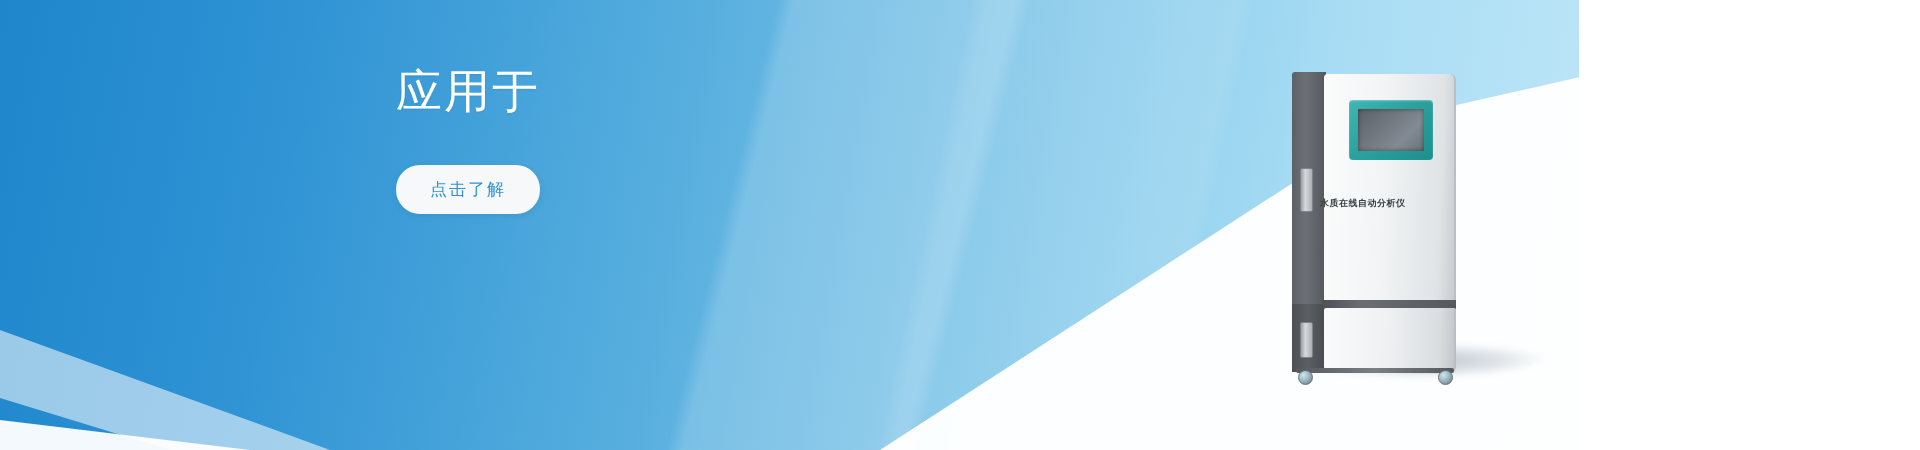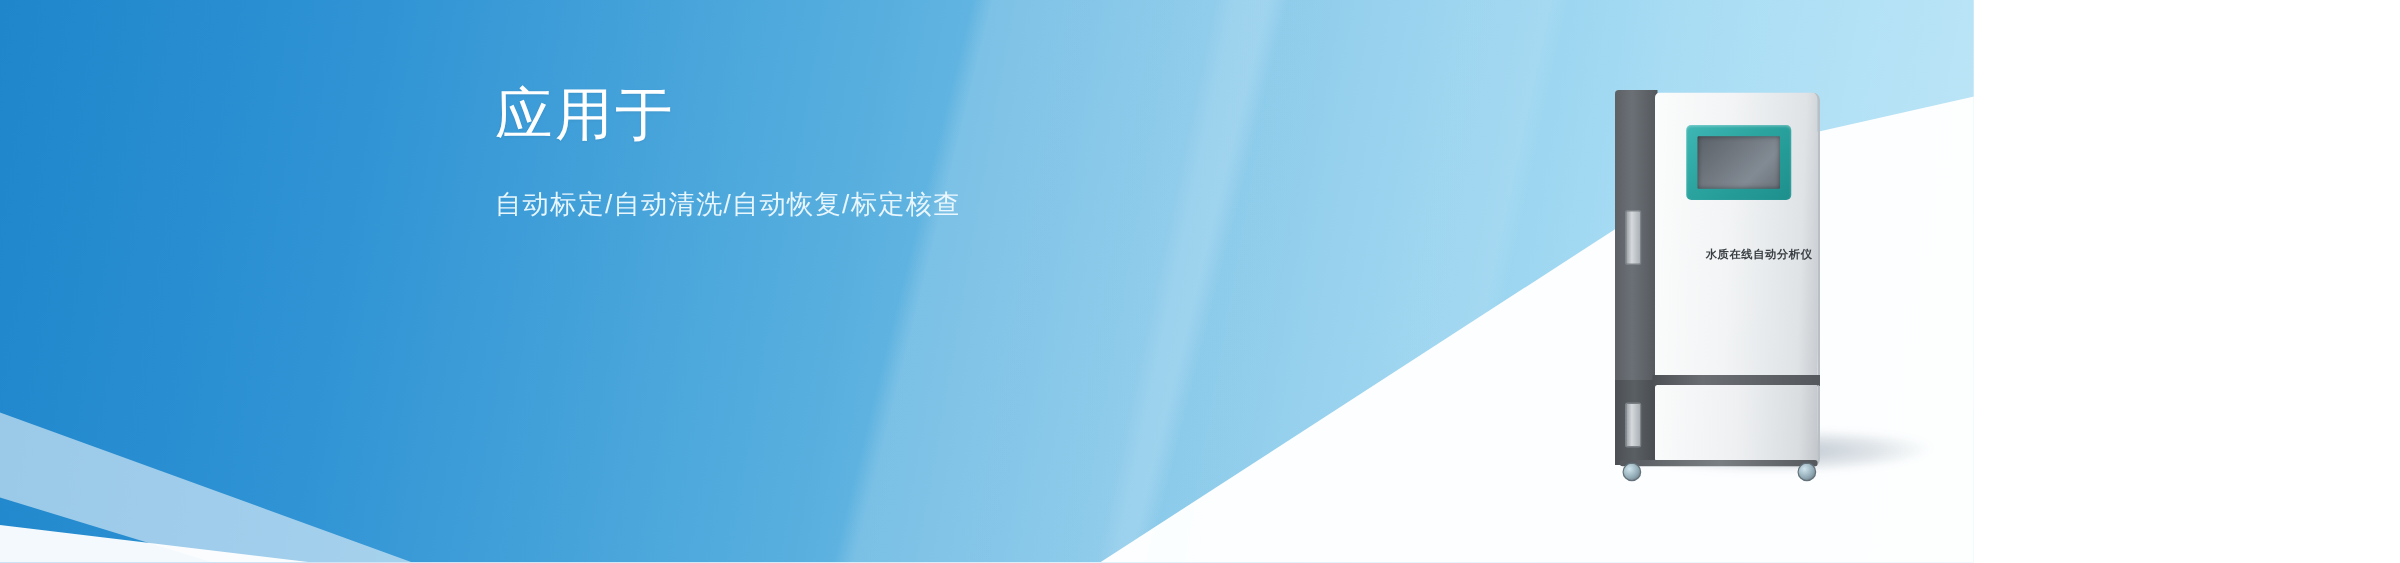--- a/index.html
+++ b/index.html
@@ -105,22 +105,22 @@
     border-radius:4px;
     box-shadow:inset 0 1px 2px rgba(255,255,255,.35);
   }
   .screen-glass{
     position:absolute;left:9px;top:9px;width:66px;height:42px;
     background:linear-gradient(135deg,#5b6168 0%,#717880 40%,#828a93 70%,#6a7179 100%);
     border-radius:1px;
     box-shadow:inset 0 0 4px rgba(0,0,0,.45);
   }
   .device-label{
-    position:absolute;left:38px;top:125px;width:120px;
-    text-align:right;
+    position:absolute;left:28px;top:125px;width:120px;
+    text-align:left;
     font-size:9px;
     color:#3a3f44;
     letter-spacing:.5px;
     font-family:"Liberation Serif","DejaVu Serif",serif;
     font-weight:700;
     white-space:nowrap;
   }
   .handle-top{
     position:absolute;left:8px;top:96px;width:11px;height:42px;
     background:linear-gradient(90deg,#9aa0a6,#d6dadd 40%,#aab0b6);
@@ -157,21 +157,21 @@
     <polygon points="1920,0 1920,450 880,450 1390,120" fill="#ffffff" opacity="0.97"></polygon>
     <polygon points="1920,0 1920,200 1255,450 1010,450" fill="#ffffff" opacity="0.30"></polygon>
     <polygon points="0,420 250,450 0,450" fill="#ffffff" opacity="0.95"></polygon>
     <polygon points="0,330 330,450 170,450 0,398" fill="#ffffff" opacity="0.55"></polygon>
   </svg>
 
   <div class="content">
     <h1 class="headline">
       <span class="l1">应用于</span>
     </h1>
-    <p class="subtitle">自动标定/自动清洗/自动恢复/标定核查</p>
+    <button class="cta">点击了解</button>
   </div>
 
   <div class="device-wrap">
     <div class="device-shadow"></div>
     <div class="cab-side"></div>
     <div class="cab-side-lower"></div>
     <div class="cab-front-top"></div>
     <div class="screen-bezel">
       <div class="screen-glass"></div>
     </div>

